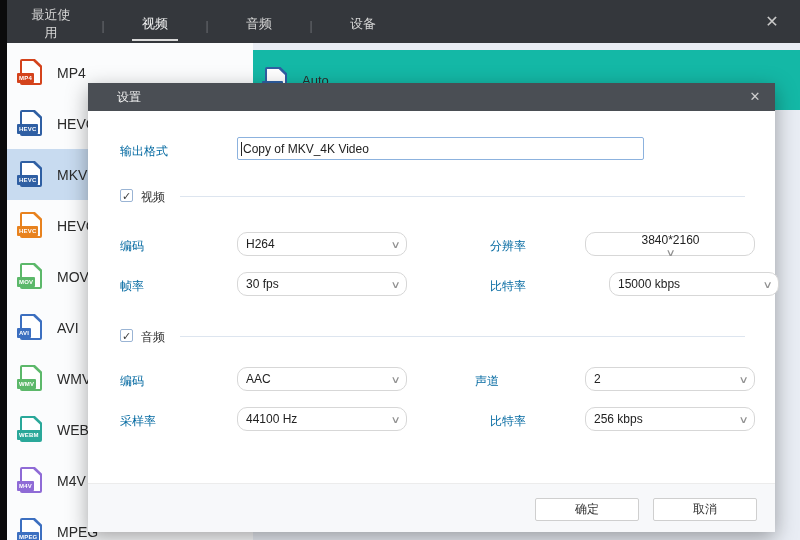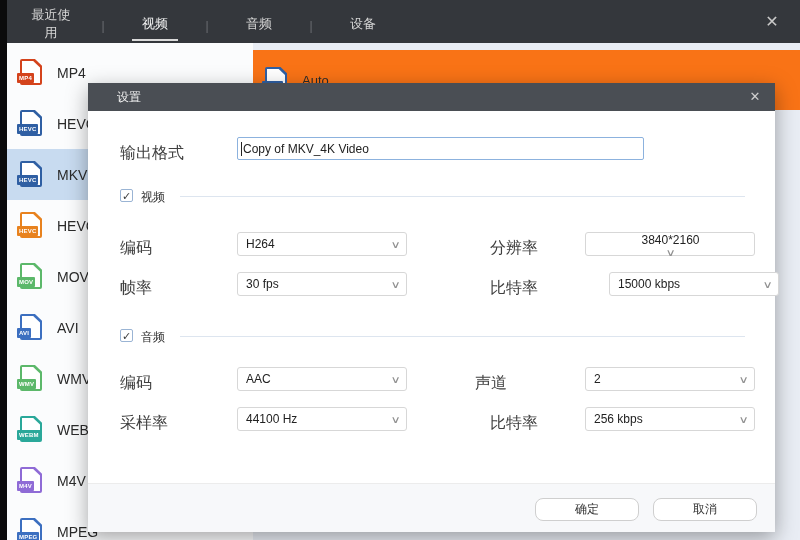--- a/index.html
+++ b/index.html
@@ -32,55 +32,55 @@
   .ficon { position:relative; width:30px; height:27px; flex:0 0 30px; }
   .page-outer { position:absolute; left:3px; top:0; width:22px; height:26px; background:var(--c);
                 clip-path:polygon(0 0,68% 0,100% 26%,100% 100%,0 100%); border-radius:2px; }
   .page-inner { position:absolute; left:5px; top:2px; width:18px; height:22px; background:#fff;
                 clip-path:polygon(0 0,62% 0,100% 30%,100% 100%,0 100%); }
   .band { position:absolute; left:0; bottom:3px; background:var(--c); color:#fff; font-size:6px;
           font-weight:bold; line-height:8px; padding:1px 2px; border-radius:1px; letter-spacing:.2px; }
 
   
   .main { position:absolute; left:253px; top:43px; width:547px; height:497px; background:#e9edf4; }
-  .auto-row { position:absolute; left:0; top:7px; width:547px; height:60px; background:#f97316;
+  .auto-row { position:absolute; left:0; top:7px; width:547px; height:60px; background:#14b8a6;
               display:flex; align-items:center; padding-left:9px; cursor:pointer; }
   .auto-label { margin-left:10px; font-size:13px; color:#2b2b2b; }
 
   
   .dialog { position:absolute; left:88px; top:83px; width:687px; height:449px; background:#ffffff;
             box-shadow:0 6px 20px rgba(0,0,0,.35); z-index:20; }
   .dlg-header { position:absolute; left:0; top:0; width:100%; height:28px; background:#4a4e54;
                 display:flex; align-items:center; }
   .dlg-title { margin-left:29px; font-size:12px; color:#f2f2f2; }
   .dlg-close { position:absolute; right:10px; top:4px; width:20px; height:20px; text-align:center;
                line-height:20px; color:#cfcfcf; font-size:13px; cursor:pointer; }
 
-  .dlg-label { position:absolute; font-size:16px; color:#404040; white-space:nowrap; }
+  .dlg-label { position:absolute; font-size:12px; color:#0369a1; white-space:nowrap; }
 
   .text-input { position:absolute; left:149px; top:54px; width:407px; height:23px; background:#fff;
                 border:1px solid #8cb2de; border-radius:2px; display:flex; align-items:center;
                 padding-left:3px; font-size:12px; color:#222; cursor:text; }
   .caret { display:inline-block; width:1px; height:14px; background:#222; margin-right:1px; }
 
   .cb { position:absolute; width:13px; height:13px; background:#fff; border:1px solid #9ab4d4;
         border-radius:2px; font-size:11px; line-height:12px; text-align:center; color:transparent; cursor:pointer; }
   .cb.checked { color:#3a3a3a; }
   .sec-label { position:absolute; font-size:12px; color:#333; }
   .divider { position:absolute; left:92px; width:565px; height:1px; background:#dde5ef; }
 
   .dd { position:absolute; width:170px; height:24px; background:#fff; border:1px solid #d7d7d7;
-        border-radius:3px; display:flex; align-items:center; justify-content:space-between;
+        border-radius:10px; display:flex; align-items:center; justify-content:space-between;
         padding:0 7px 0 8px; font-size:12px; color:#222; cursor:pointer; }
   .dd .chev { color:#909090; font-size:10px; transform:scaleX(1.4); }
 
   .dlg-footer { position:absolute; left:0; top:400px; width:100%; height:49px; background:#f7f8fa;
                 border-top:1px solid #ececec; }
   .btn { position:absolute; top:14px; width:104px; height:23px; background:#fff; border:1px solid #cfcfcf;
-         border-radius:8px; font-size:12px; color:#333; text-align:center; line-height:21px; cursor:pointer; }
+         border-radius:2px; font-size:12px; color:#333; text-align:center; line-height:21px; cursor:pointer; }
   .btn-ok { left:447px; }
   .btn-cancel { left:565px; }
 </style>
 </head>
 <body>
 
 <div id="stage">
 
   <div class="topbar">
     <div class="tab">

